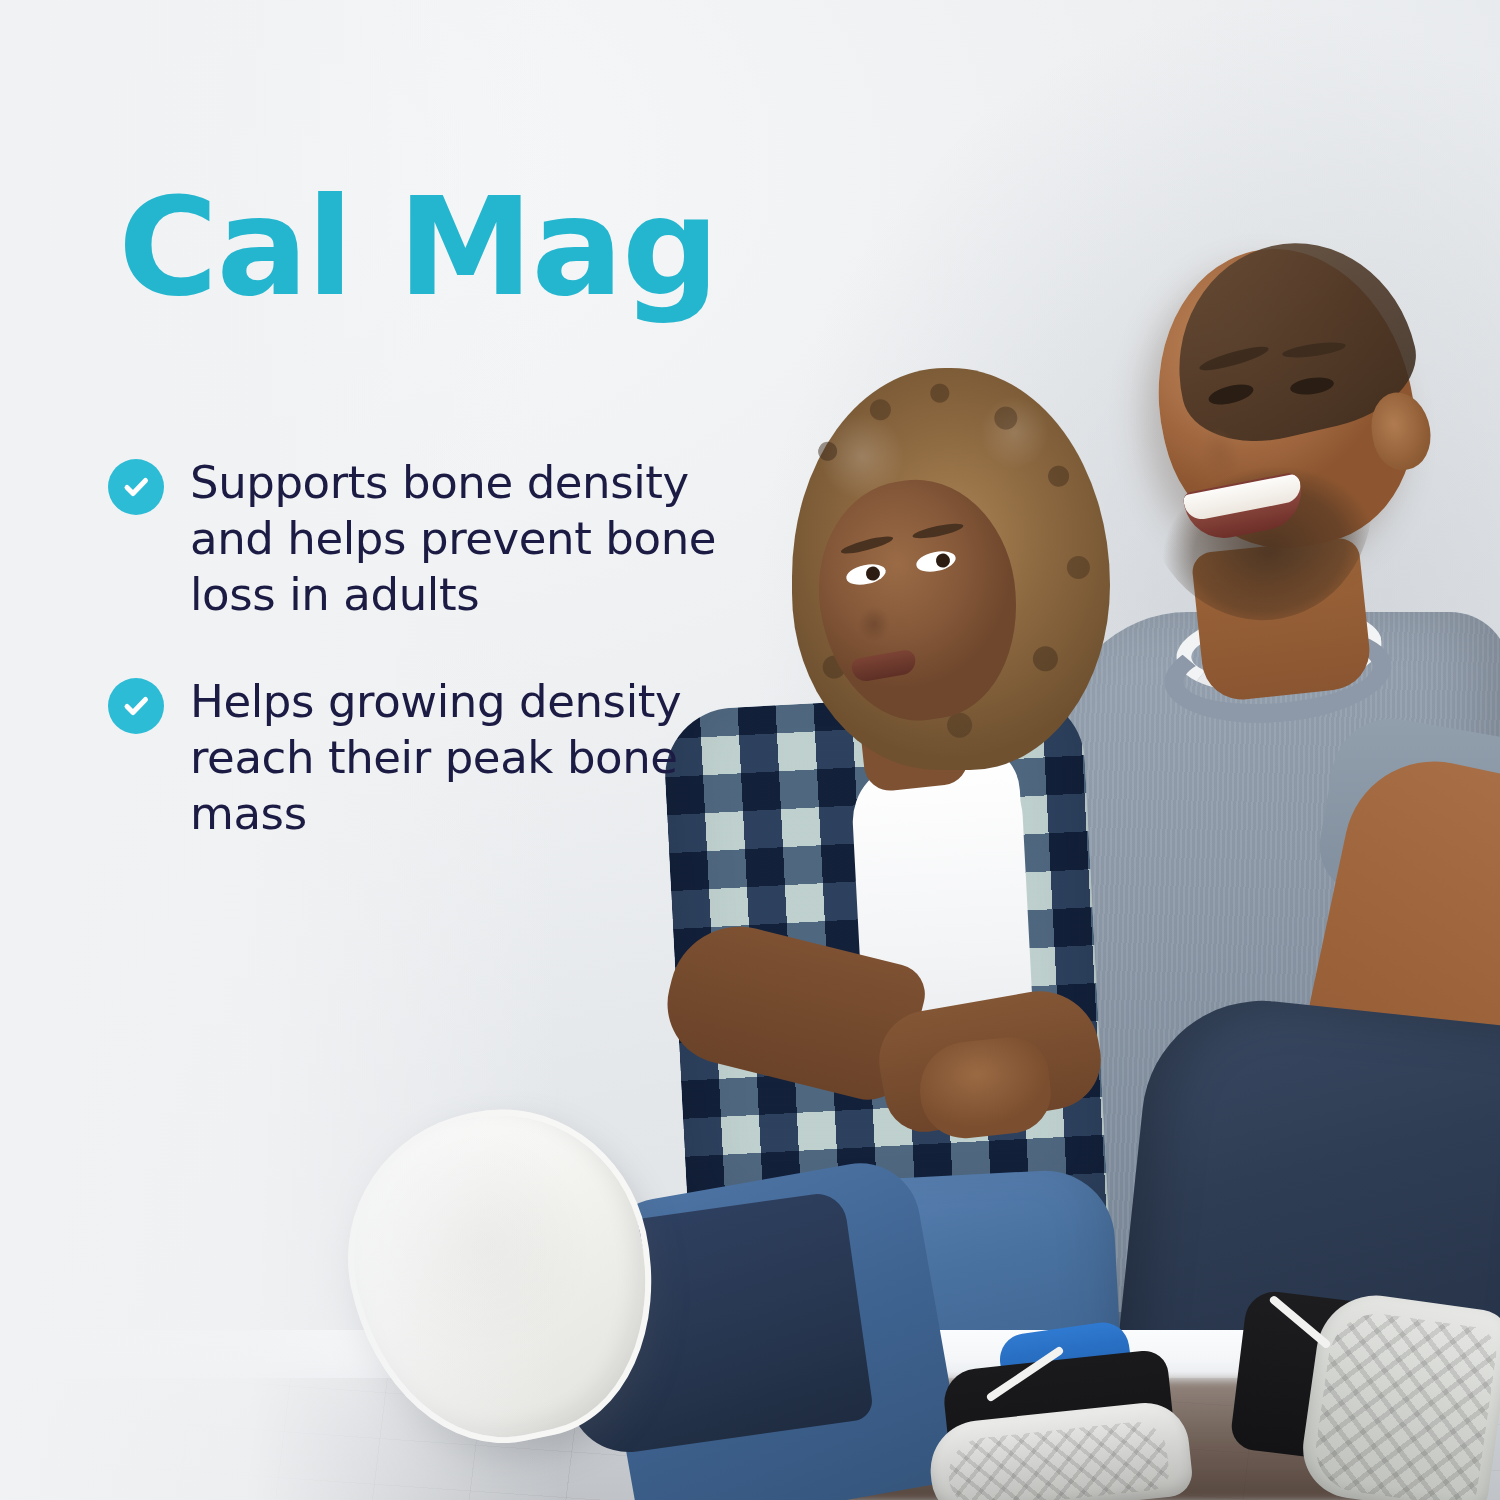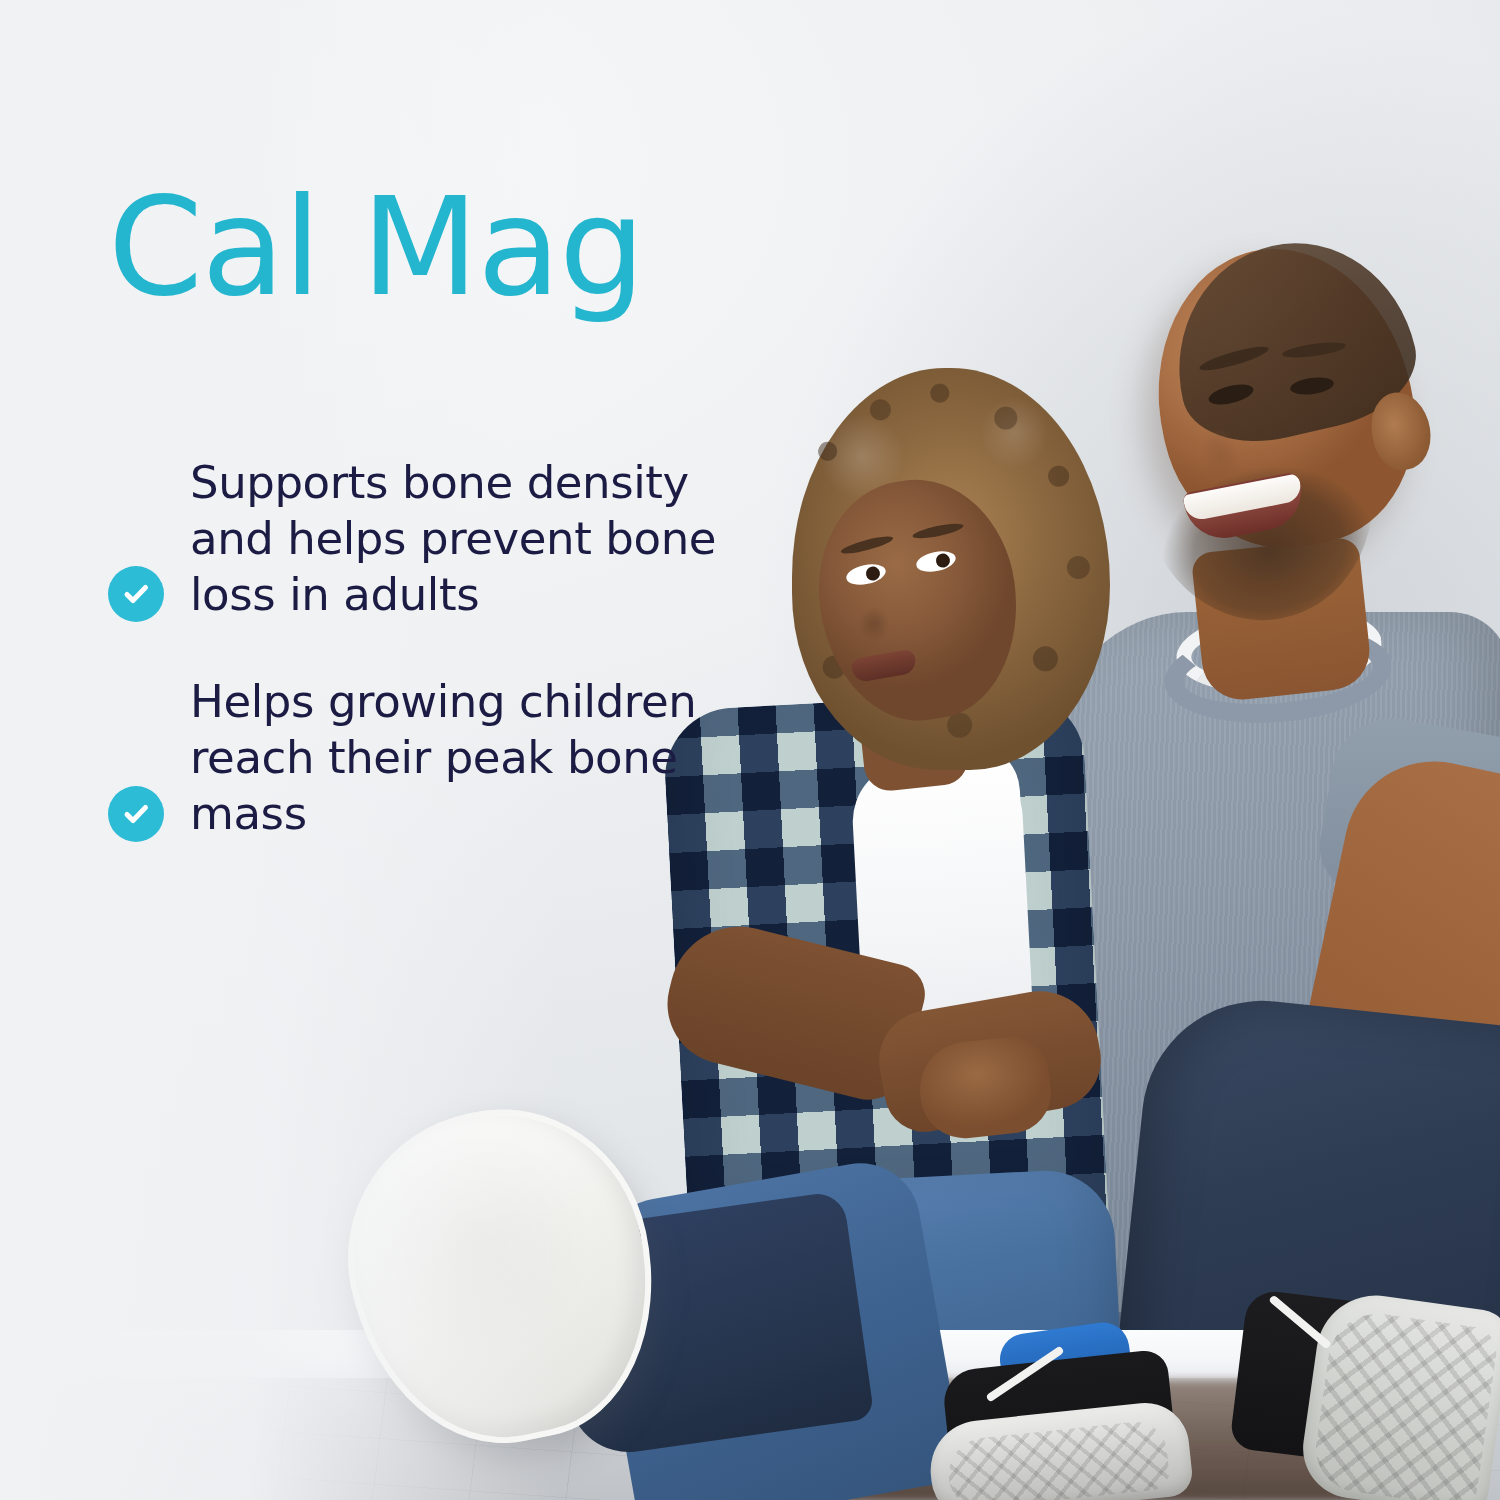--- a/index.html
+++ b/index.html
@@ -383,36 +383,37 @@
     position: absolute;
     inset: 0;
   }
   .title {
     position: absolute;
     left: 108px;
     top: 86px;
     width: 620px;
     color: #25b6cf;
     font-family: "DejaVu Sans", sans-serif;
-    font-weight: 400;
+    font-weight: 700;
     font-size: 136px;
     line-height: 1.03;
     letter-spacing: -1.5px;
+    text-align: center;
   }
   .title .line { display: block; white-space: nowrap; }
 
   .bullets {
     position: absolute;
     left: 108px;
     top: 455px;
     width: 670px;
   }
   .bullet {
     display: flex;
-    align-items: flex-end;
+    align-items: flex-start;
     margin-bottom: 52px;
   }
   .check {
     flex: 0 0 auto;
     width: 56px;
     height: 56px;
     border-radius: 50%;
     background: #2cbcd6;
     display: flex;
     align-items: center;
@@ -518,19 +519,19 @@
         </span>
         <span class="bullet-text">Supports bone density and helps prevent bone loss in adults</span>
       </div>
 
       <div class="bullet">
         <span class="check">
           <svg width="30" height="30" viewBox="0 0 30 30" aria-hidden="true">
             <path d="M6 15.5 L12 21.5 L24.5 8.5" fill="none" stroke="#ffffff" stroke-width="5" stroke-linecap="round" stroke-linejoin="round"></path>
           </svg>
         </span>
-        <span class="bullet-text">Helps growing children reach their peak bone mass</span>
+        <span class="bullet-text">Helps growing density reach their peak bone mass</span>
       </div>
 
     </div>
   </div>
 
 </div>
 
 </body></html>

